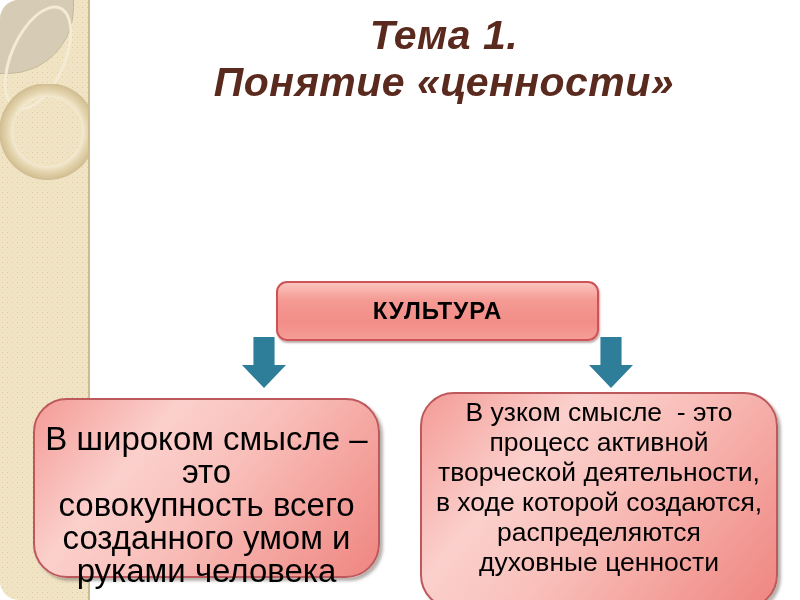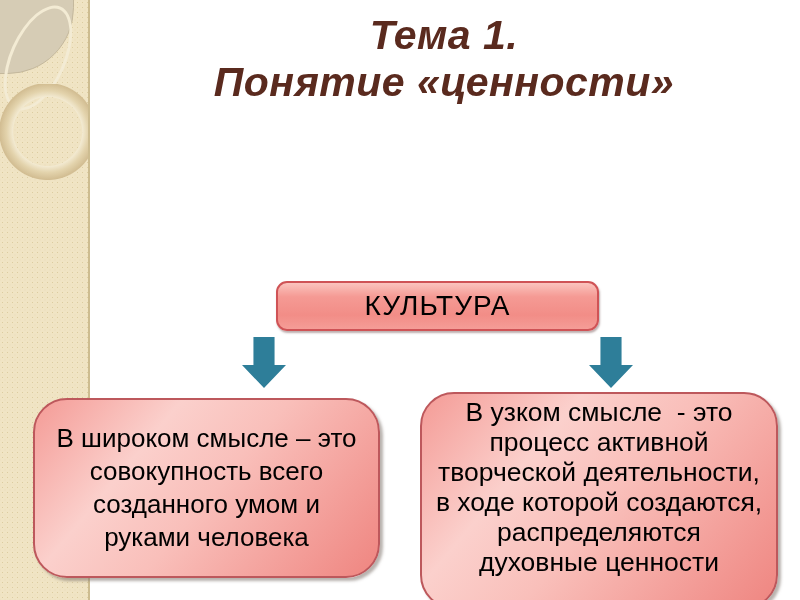--- a/index.html
+++ b/index.html
@@ -8,20 +8,21 @@
     font-family: "Liberation Sans", sans-serif;
     background: #ffffff;
     position: relative;
     overflow: hidden;
   }
   .slide {
     position: absolute; inset: 0;
     width: 800px; height: 600px;
     background: #ffffff;
     overflow: hidden;
+    border-radius: 19px;
   }
 
   
   .strip {
     position: absolute; left: 0; top: 0;
     width: 88px; height: 600px;
     background-color: #f0e4c4;
     background-image:
       radial-gradient(#dccca0 0.8px, rgba(0,0,0,0) 1px),
       radial-gradient(#e7d9b6 0.8px, rgba(0,0,0,0) 1px);
@@ -69,29 +70,29 @@
     text-align: center;
     color: #121212;
     font-size: 27px; line-height: 32.5px;
     letter-spacing: -0.3px;
     white-space: pre-line;
   }
 
   
   .root-box {
     position: absolute; left: 276px; top: 281px;
-    width: 323px; height: 50px;
+    width: 323px; height: 60px;
     box-sizing: border-box;
     border: 2px solid #cf5356;
     border-radius: 11px;
     background: linear-gradient(to bottom,
       #fbc4be 0%, #f59a94 30%, #f28d87 70%, #f59d97 100%);
     box-shadow: 1px 2px 2px rgba(125, 95, 95, 0.5);
     display: flex; align-items: center; justify-content: center;
-    font-weight: normal; font-size: 28px; color: #000;
+    font-weight: bold; font-size: 24px; color: #000;
     letter-spacing: 1px;
   }
 
   
   .down-arrow {
     position: absolute;
     width: 44px; height: 51px;
     background: #2e7e99;
     clip-path: polygon(26% 0, 74% 0, 74% 55%, 100% 55%, 50% 100%, 0 55%, 26% 55%);
   }
@@ -107,21 +108,21 @@
     background: linear-gradient(130deg,
       #f49b96 0%, #fbd0cc 30%, #f9bfba 52%, #ef8580 100%);
     box-shadow: 3px 3px 3px rgba(125, 115, 108, 0.55);
     text-align: center;
     color: #000;
     white-space: pre-line;
   }
   .def-box.wide {
     left: 33px; top: 398px; width: 347px; height: 180px;
     padding-top: 22px;
-    font-size: 26px; line-height: 33px;
+    font-size: 33px; line-height: 33px;
   }
   .def-box.narrow {
     left: 420px; top: 392px; width: 358px; height: 217px;
     padding-top: 3px;
     font-size: 26.5px; line-height: 30px;
     overflow: visible;
   }
 </style>
 </head>
 <body>

